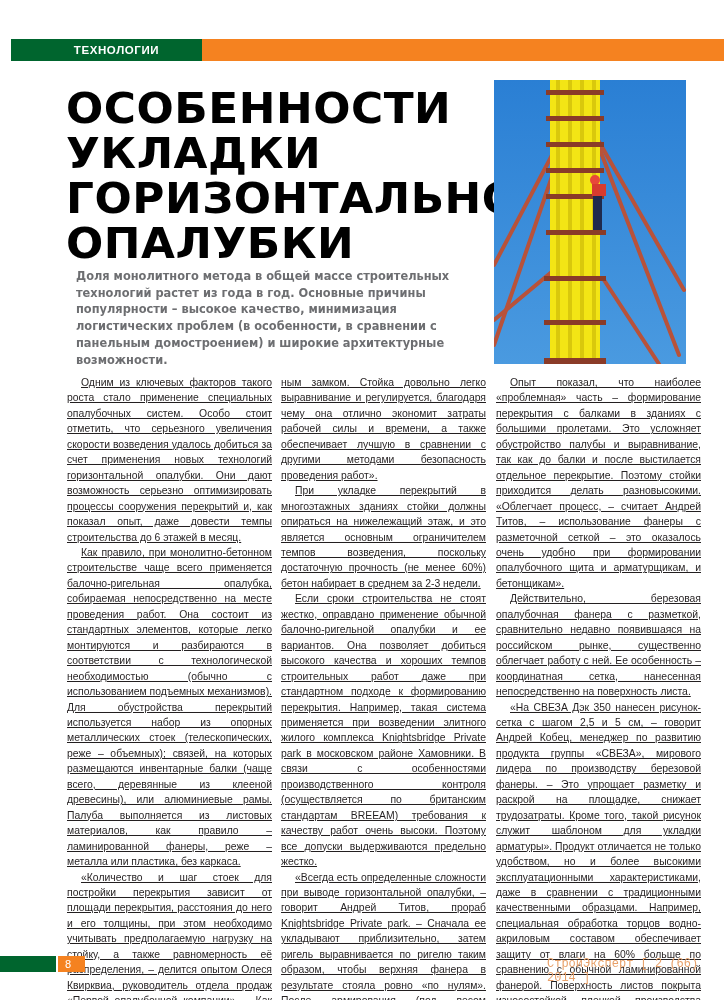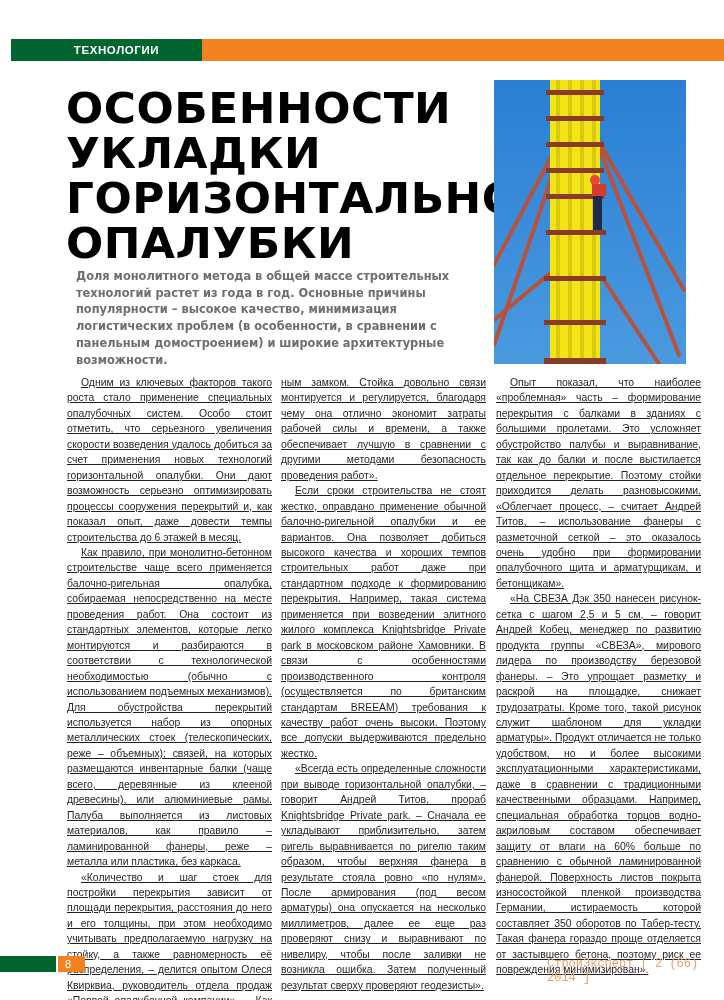--- a/index.html
+++ b/index.html
@@ -124,25 +124,27 @@
   </svg>
 </div>
 
 <div class="col col1">
   <p>Одним из ключевых факторов такого роста стало применение специальных опалубочных систем. Особо стоит отметить, что серьезного увеличения скорости возведения удалось добиться за счет применения новых технологий горизонтальной опалубки. Они дают возможность серьезно оптимизировать процессы сооружения перекрытий и, как показал опыт, даже довести темпы строительства до 6 этажей в месяц.</p>
   <p>Как правило, при монолитно-бетонном строительстве чаще всего применяется балочно-ригельная опалубка, собираемая непосредственно на месте проведения работ. Она состоит из стандартных элементов, которые легко монтируются и разбираются в соответствии с технологической необходимостью (обычно с использованием подъемных механизмов). Для обустройства перекрытий используется набор из опорных металлических стоек (телескопических, реже – объемных); связей, на которых размещаются инвентарные балки (чаще всего, деревянные из клееной древесины), или алюминиевые рамы. Палуба выполняется из листовых материалов, как правило – ламинированной фанеры, реже – металла или пластика, без каркаса.</p>
   <p>«Количество и шаг стоек для постройки перекрытия зависит от площади перекрытия, расстояния до него и его толщины, при этом необходимо учитывать предполагаемую нагрузку на стойку, а также равномерность её распределения, – делится опытом Олеся Квирквиа, руководитель отдела продаж «Первой опалубочной компании». – Как правило, одна стойка может выдерживать нагрузку до 3-5 тонн. Изменение высоты стойки достигается выдвижением внутренней трубы с отверстиями, которая фиксируется специаль-</p>
 </div>
 
 <div class="col col2">
-  <p style="text-indent:0">ным замком. Стойка довольно связи монтируется и регулируется, благодаря чему она отлично экономит затраты рабочей силы и времени, а также обеспечивает лучшую в сравнении с другими методами безопасность проведения работ».</p>
+  <p style="text-indent:0">ным замком. Стойка довольно легко выравнивание и регулируется, благодаря чему она отлично экономит затраты рабочей силы и времени, а также обеспечивает лучшую в сравнении с другими методами безопасность проведения работ».</p>
+  <p>При укладке перекрытий в многоэтажных зданиях стойки должны опираться на нижележащий этаж, и это является основным ограничителем темпов возведения, поскольку достаточную прочность (не менее 60%) бетон набирает в среднем за 2-3 недели.</p>
   <p>Если сроки строительства не стоят жестко, оправдано применение обычной балочно-ригельной опалубки и ее вариантов. Она позволяет добиться высокого качества и хороших темпов строительных работ даже при стандартном подходе к формированию перекрытия. Например, такая система применяется при возведении элитного жилого комплекса Knightsbridge Private park в московском районе Хамовники. В связи с особенностями производственного контроля (осуществляется по британским стандартам BREEAM) требования к качеству работ очень высоки. Поэтому все допуски выдерживаются предельно жестко.</p>
   <p>«Всегда есть определенные сложности при выводе горизонтальной опалубки, – говорит Андрей Титов, прораб Knightsbridge Private park. – Сначала ее укладывают приблизительно, затем ригель выравнивается по ригелю таким образом, чтобы верхняя фанера в результате стояла ровно «по нулям». После армирования (под весом арматуры) она опускается на несколько миллиметров, далее ее еще раз проверяют снизу и выравнивают по нивелиру, чтобы после заливки не возникла ошибка. Затем полученный результат сверху проверяют геодезисты».</p>
 </div>
 
 <div class="col col3">
   <p>Опыт показал, что наиболее «проблемная» часть – формирование перекрытия с балками в зданиях с большими пролетами. Это усложняет обустройство палубы и выравнивание, так как до балки и после выстилается отдельное перекрытие. Поэтому стойки приходится делать разновысокими. «Облегчает процесс, – считает Андрей Титов, – использование фанеры с разметочной сеткой – это оказалось очень удобно при формировании опалубочного щита и арматурщикам, и бетонщикам».</p>
+  <p>Действительно, березовая опалубочная фанера с разметкой, сравнительно недавно появившаяся на российском рынке, существенно облегчает работу с ней. Ее особенность – координатная сетка, нанесенная непосредственно на поверхность листа.</p>
   <p>«На СВЕЗА Дэк 350 нанесен рисунок-сетка с шагом 2,5 и 5 см, – говорит Андрей Кобец, менеджер по развитию продукта группы «СВЕЗА», мирового лидера по производству березовой фанеры. – Это упрощает разметку и раскрой на площадке, снижает трудозатраты. Кроме того, такой рисунок служит шаблоном для укладки арматуры». Продукт отличается не только удобством, но и более высокими эксплуатационными характеристиками, даже в сравнении с традиционными качественными образцами. Например, специальная обработка торцов водно-акриловым составом обеспечивает защиту от влаги на 60% больше по сравнению с обычной ламинированной фанерой. Поверхность листов покрыта износостойкой пленкой производства Германии, истираемость которой составляет 350 оборотов по Табер-тесту. Такая фанера гораздо проще отделяется от застывшего бетона, поэтому риск ее повреждения минимизирован».</p>
 </div>
 
 <div class="footer-green"></div>
 <div class="footer-page">8</div>
 <div class="footer-mag">СтройЭксперт [ 2 (66) 2014 ]</div>
 
 </body></html>

